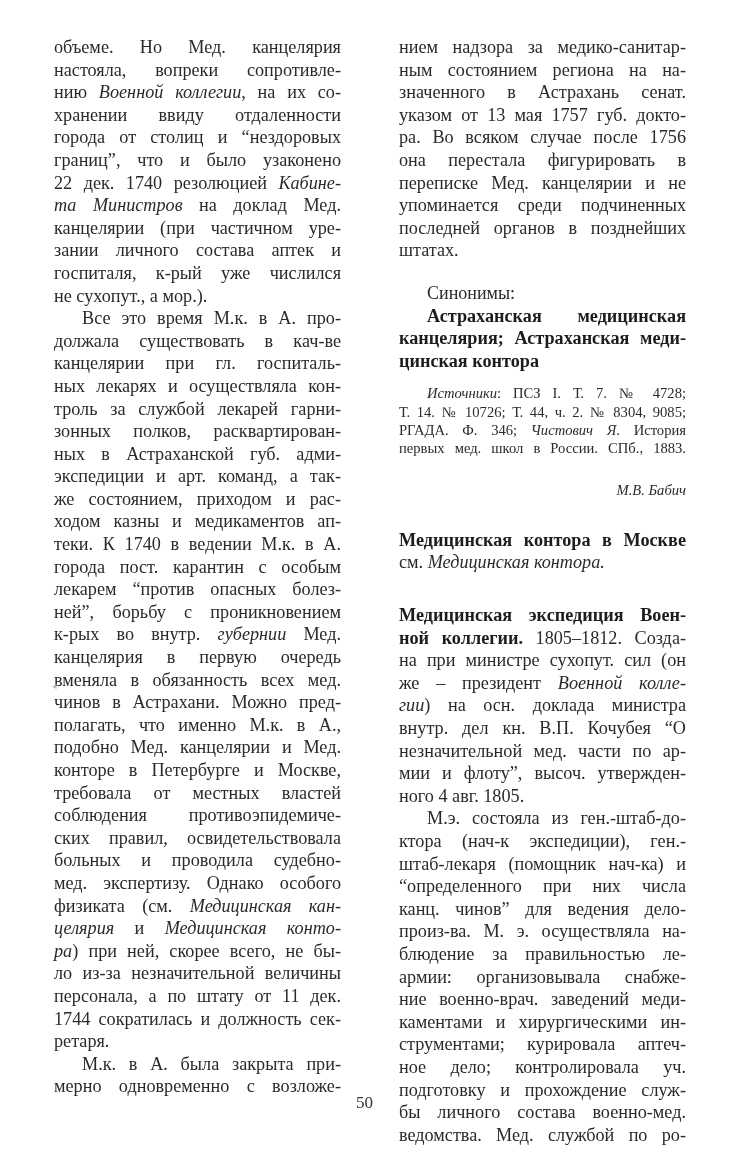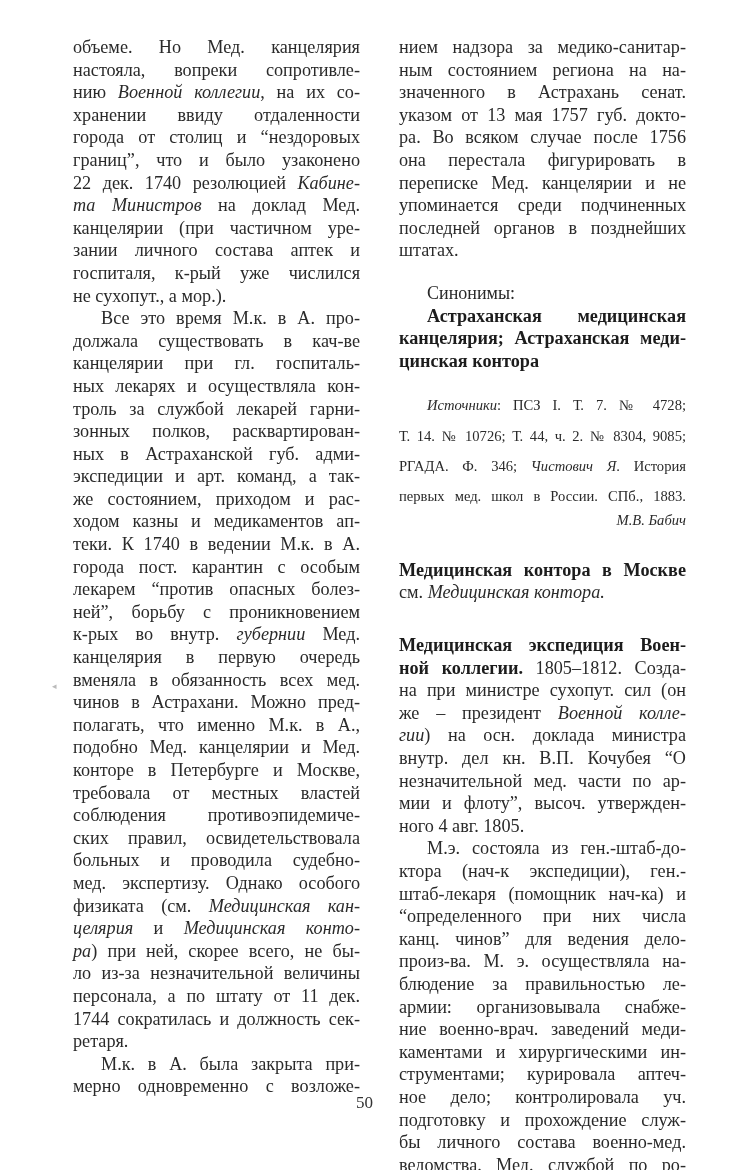--- a/index.html
+++ b/index.html
@@ -1,31 +1,31 @@
 <!DOCTYPE html>
 <html><head>
 <meta charset="utf-8">
 <style>
   html, body { margin: 0; padding: 0; background: #ffffff; }
   body { width: 729px; height: 1170px; position: relative; overflow: hidden;
          font-family: "Liberation Serif", "DejaVu Serif", serif; color: #2a2a2a; }
   .col { position: absolute; top: 36px; font-size: 18.2px; line-height: 22.6px; }
-  .col-left { left: 73px; width: 287px; }
+  .col-left { left: 54px; width: 287px; }
   .col-right { left: 399px; width: 287px; }
   .ln { display: block; white-space: nowrap; text-align: justify; text-align-last: justify; height: 22.6px; overflow: visible; }
   .ln.last { text-align-last: left; }
   .ln.ind { padding-left: 28px; }
   .i { font-style: italic; }
   .b { font-weight: bold; color: #1c1c1c; }
   .gap-s { height: 12px; }
   .gap-m { height: 20px; }
   .gap-l { height: 30px; }
   .syn-label { padding-left: 28px; display: block; height: 22.6px; font-size: 18px; }
   .small { font-size: 14.6px; line-height: 18.4px; }
-  .small .ln { height: 18.4px; margin-top: 12px; }
+  .small .ln { height: 18.4px; }
   .author { display: block; text-align: right; font-style: italic; font-size: 14.6px; height: 20px; }
   .page-number { position: absolute; top: 1093px; left: 0; width: 729px; text-align: center; font-size: 17px; color: #333; }
   .margin-mark { position: absolute; left: 52px; top: 681px; font-size: 9px; color: #bbbbbb; }
 </style>
 </head>
 <body>
 
 <div class="col col-left" id="left-col">
     <span class="ln"><span>объеме. Но Мед. канцелярия</span></span>
     <span class="ln"><span>настояла, вопреки сопротивле-</span></span>
@@ -96,21 +96,21 @@
       <span class="ln"><span class="b">канцелярия; Астраханская меди-</span></span>
       <span class="ln last"><span class="b">цинская контора</span></span>
     </div>
   <div class="gap-s"></div>
   <div class="small" id="r-src" style="padding-left:0">
       <span class="ln ind"><span class="i">Источники</span><span>: ПСЗ I. Т. 7. № 4728;</span></span>
       <span class="ln"><span>Т. 14. № 10726; Т. 44, ч. 2. № 8304, 9085;</span></span>
       <span class="ln"><span>РГАДА. Ф. 346; </span><span class="i">Чистович Я</span><span>. История</span></span>
       <span class="ln"><span>первых мед. школ в России. СПб., 1883.</span></span>
     </div>
-  <span class="author" style="margin-top:3px">М.В. Бабич</span>
+  <span class="author" style="margin-top:21px">М.В. Бабич</span>
   <div class="gap-l"></div>
   <div id="r-mos">
       <span class="ln"><span class="b">Медицинская контора в Москве</span></span>
       <span class="ln last"><span>см. </span><span class="i">Медицинская контора.</span></span>
     </div>
   <div class="gap-l"></div>
   <div id="r-exp">
       <span class="ln"><span class="b">Медицинская экспедиция Воен-</span></span>
       <span class="ln"><span class="b">ной коллегии.</span><span> 1805–1812. Созда-</span></span>
       <span class="ln"><span>на при министре сухопут. сил (он</span></span>

